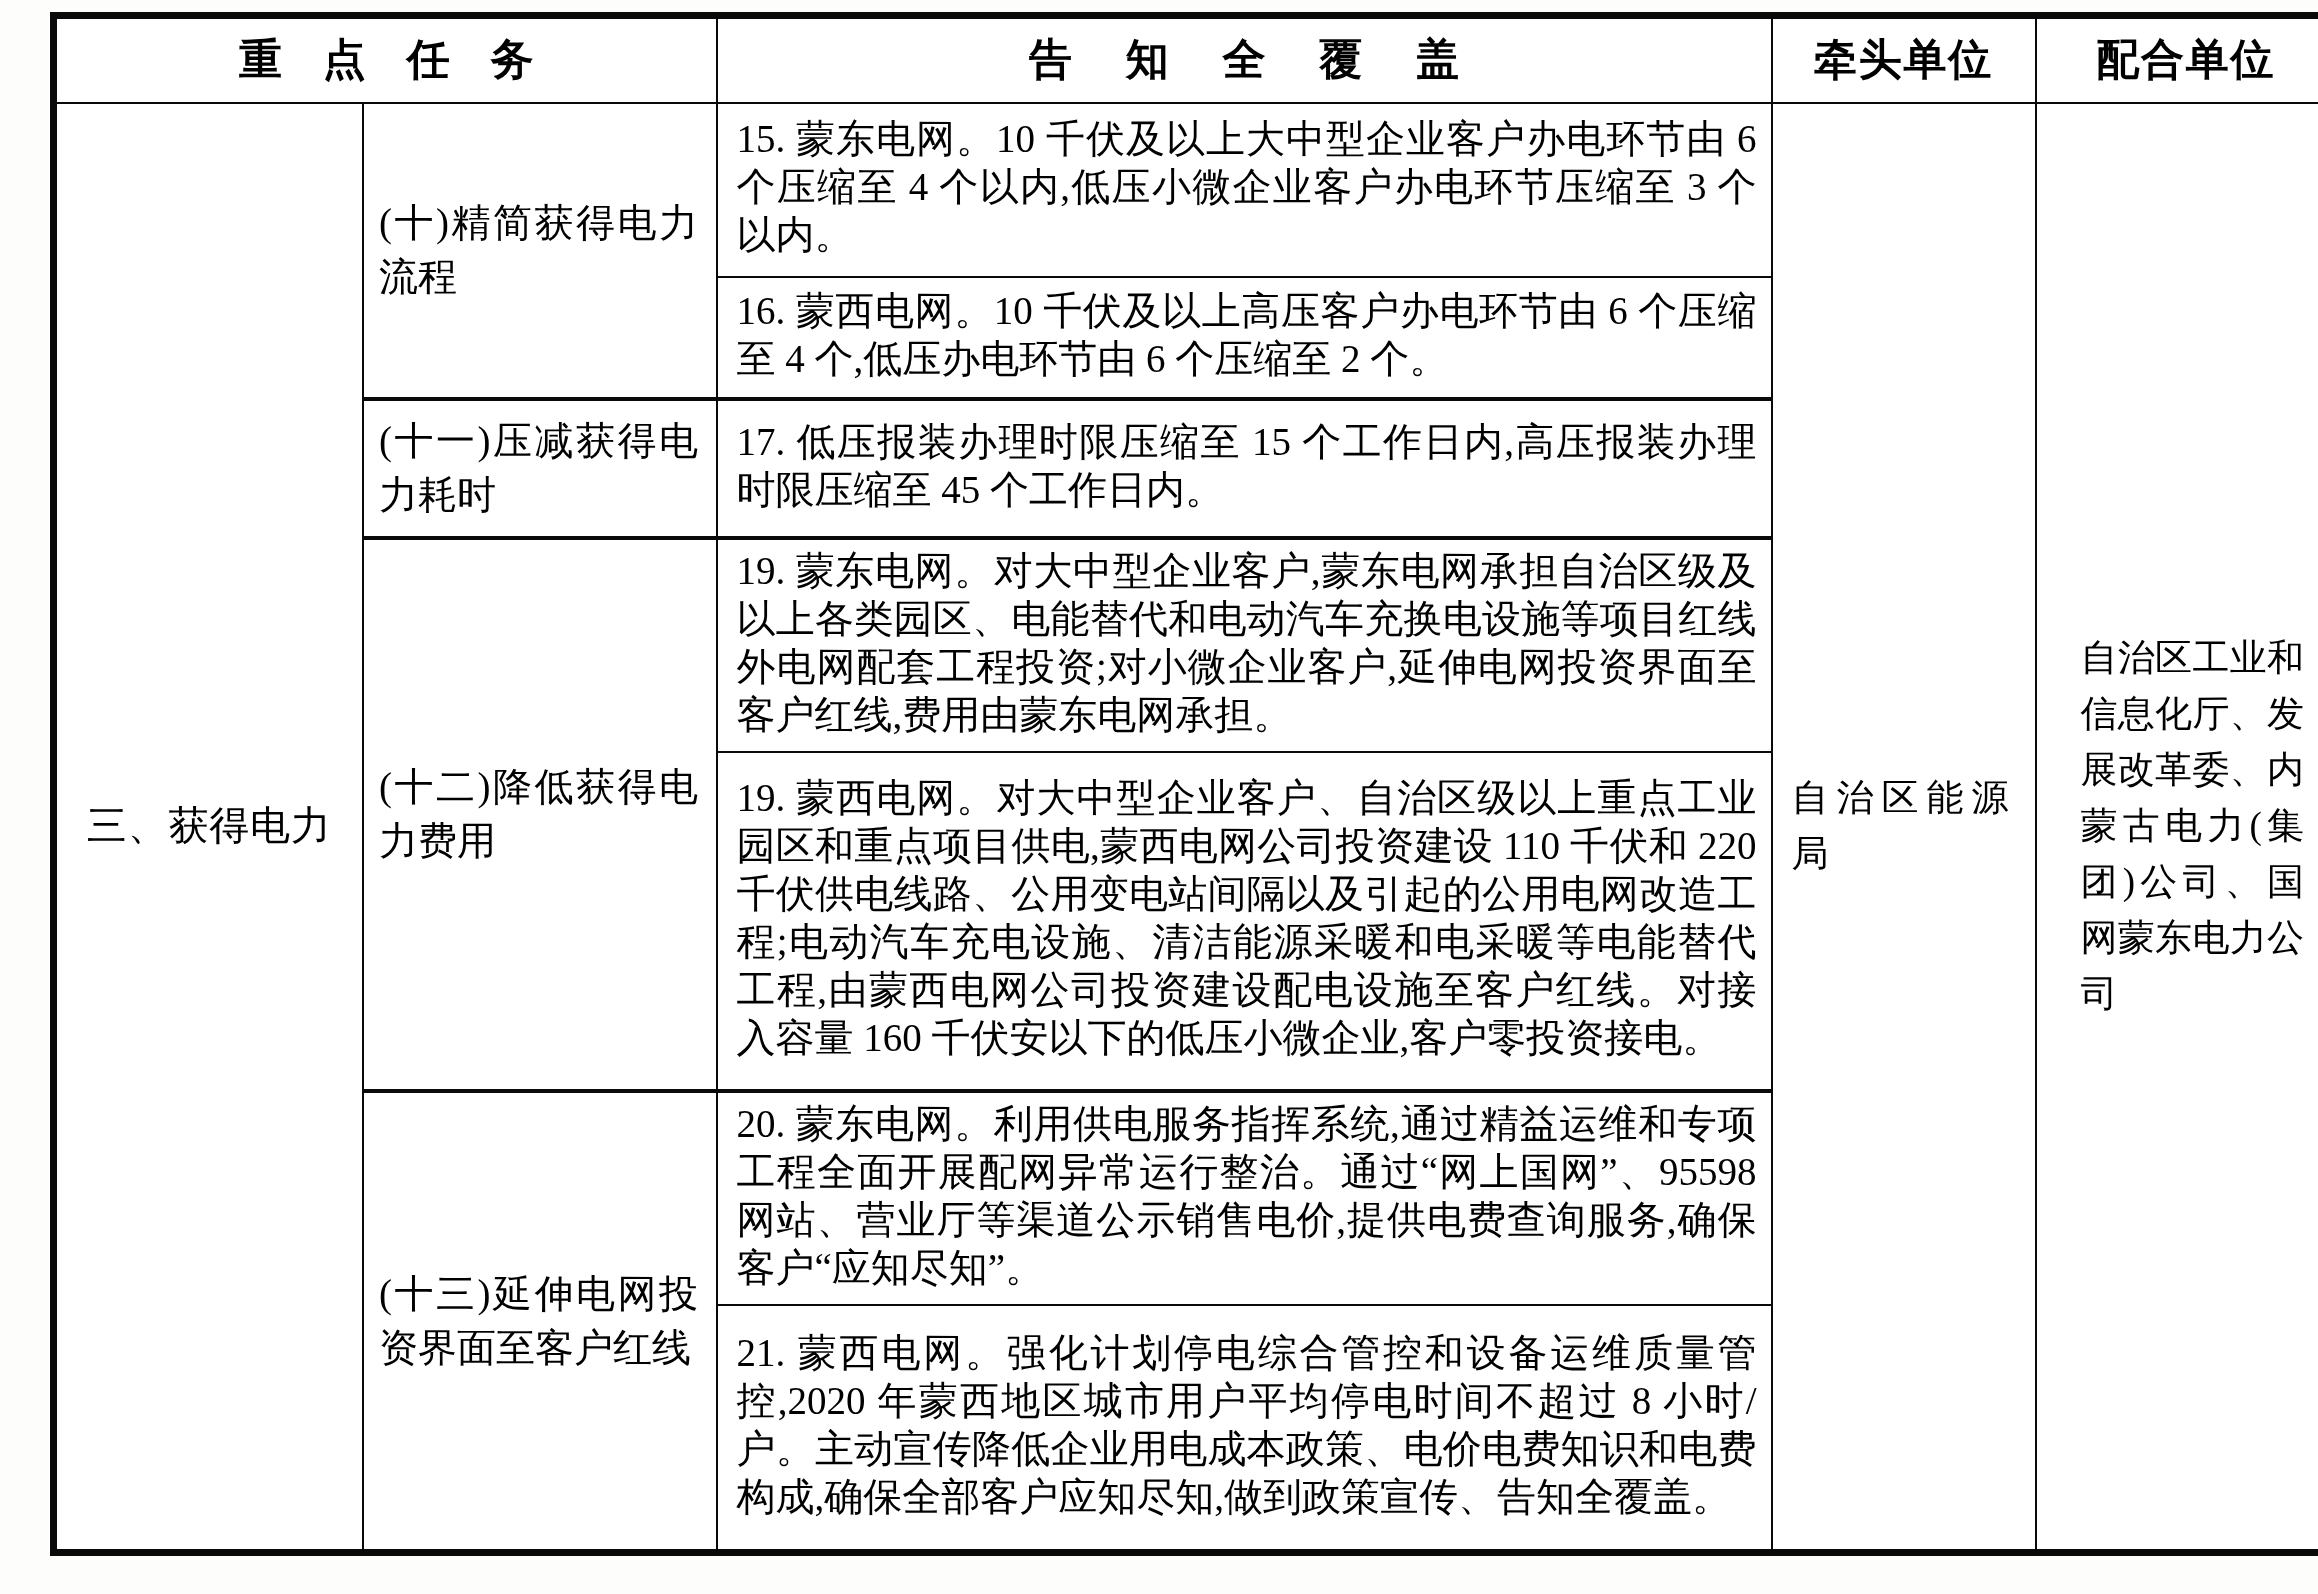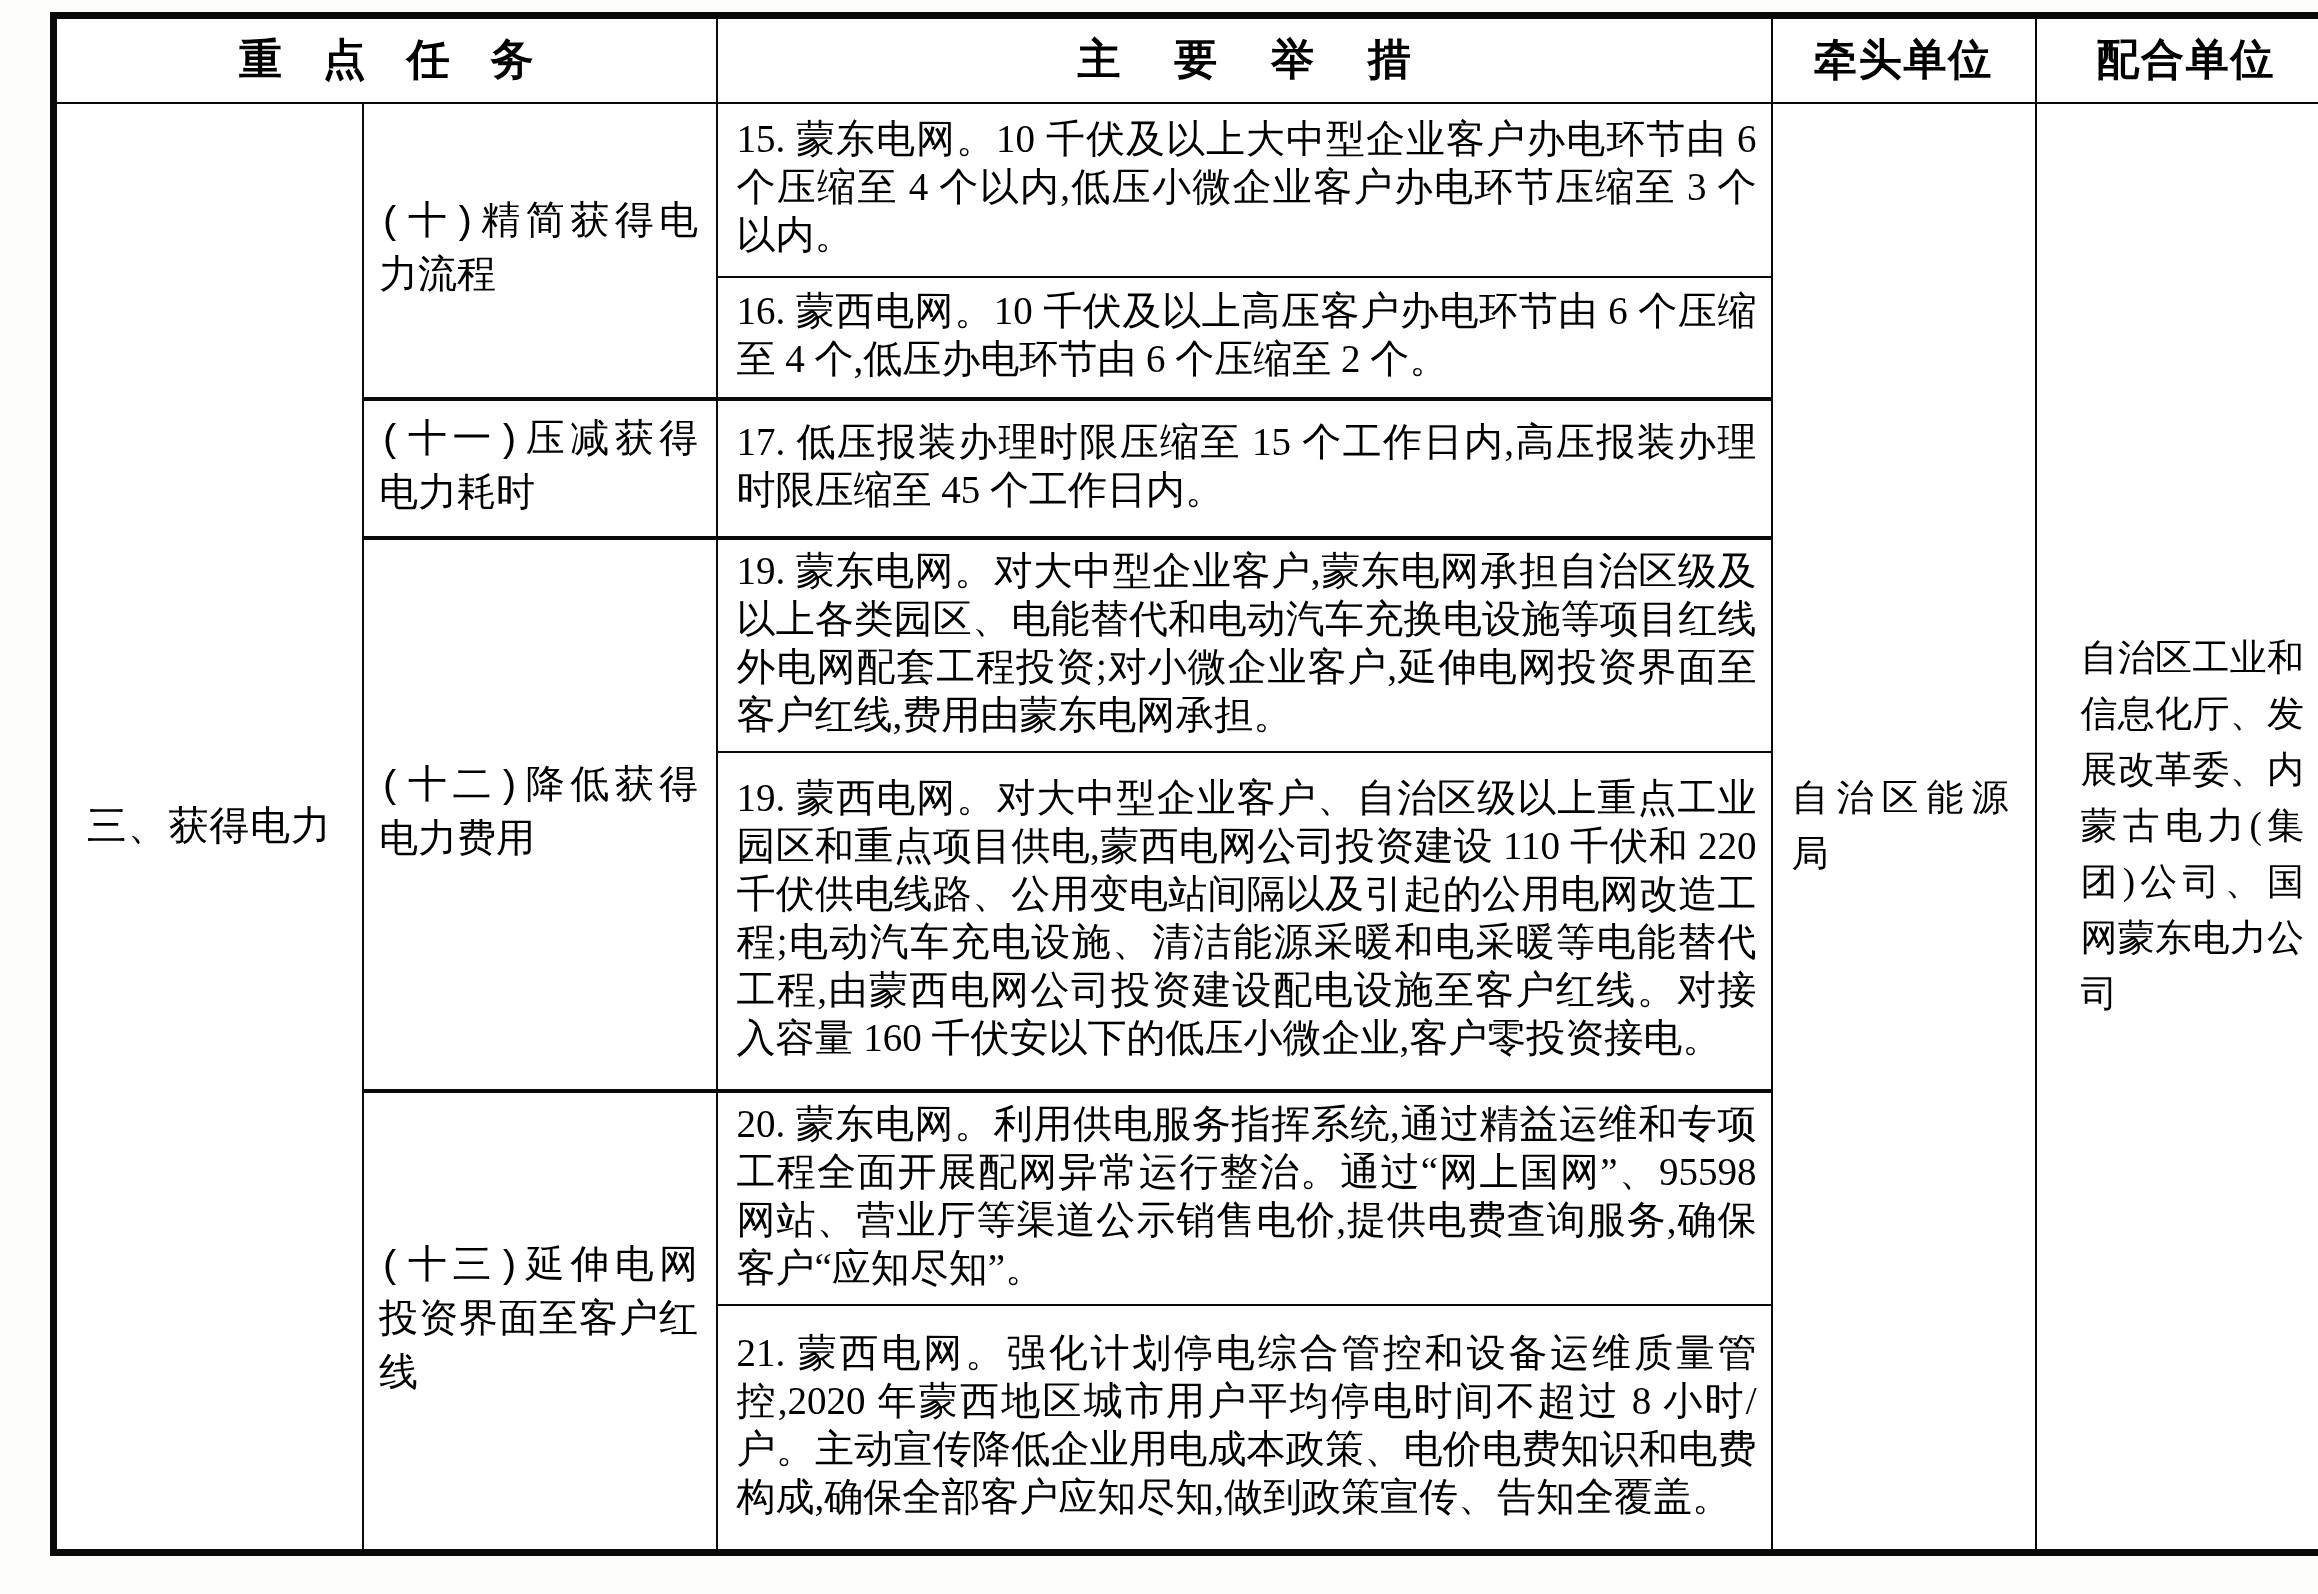--- a/index.html
+++ b/index.html
@@ -52,21 +52,20 @@
     text-align: center;
     font-size: 40px;
     letter-spacing: 0.02em;
     padding: 13px 7px;
   }
   td.task {
     text-align: justify;
     text-justify: inter-character;
     padding: 5.2px 17.4px 5.2px 15.6px;
     line-height: 54px;
-    font-family: Liberation Mono, monospace;
   }
   td.measure {
     text-align: justify;
     text-justify: inter-character;
     padding: 7px 14px 12px 19px;
   }
   td.unit {
     text-align: justify;
     text-justify: inter-character;
     font-size: 37px;
@@ -91,21 +90,21 @@
     <colgroup>
       <col style="width:309px">
       <col style="width:354px">
       <col style="width:1055px">
       <col style="width:264px">
       <col style="width:303px">
     </colgroup>
     <tbody>
         <tr class="rh">
       <th class="hdr spread" colspan="2">重点任务</th>
-      <th class="hdr spread2">主要举措</th>
+      <th class="hdr spread2">告知全覆盖</th>
       <th class="hdr">牵头单位</th>
       <th class="hdr">配合单位</th>
     </tr>
     <tr class="r15">
       <td class="cat" rowspan="7">三、获得电力</td>
       <td class="task" rowspan="2">(十)精简获得电力流程</td>
       <td class="measure">15. 蒙东电网。10 千伏及以上大中型企业客户办电环节由 6 个压缩至 4 个以内,低压小微企业客户办电环节压缩至 3 个以内。</td>
       <td class="unit lead" rowspan="7">自治区能源局</td>
       <td class="unit support" rowspan="7">自治区工业和信息化厅、发展改革委、内蒙古电力(集团)公司、国网蒙东电力公司</td>
     </tr>

